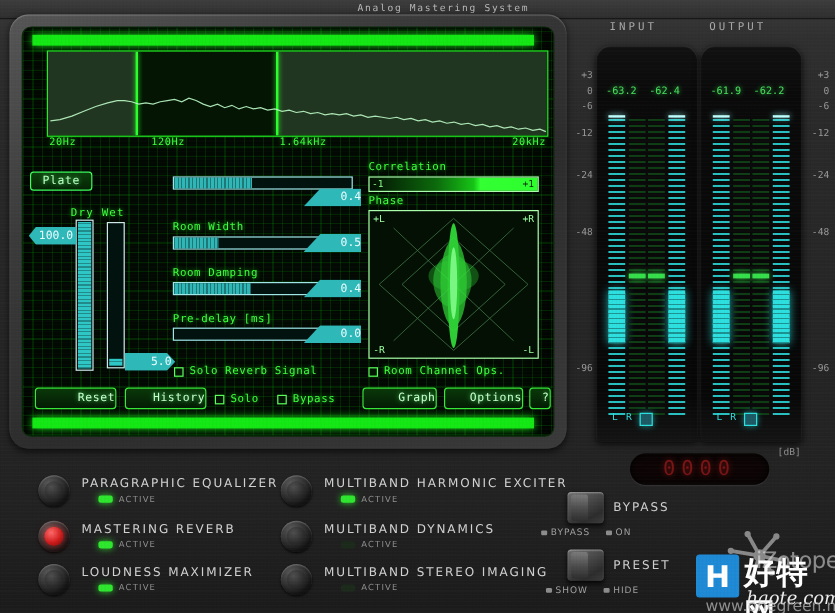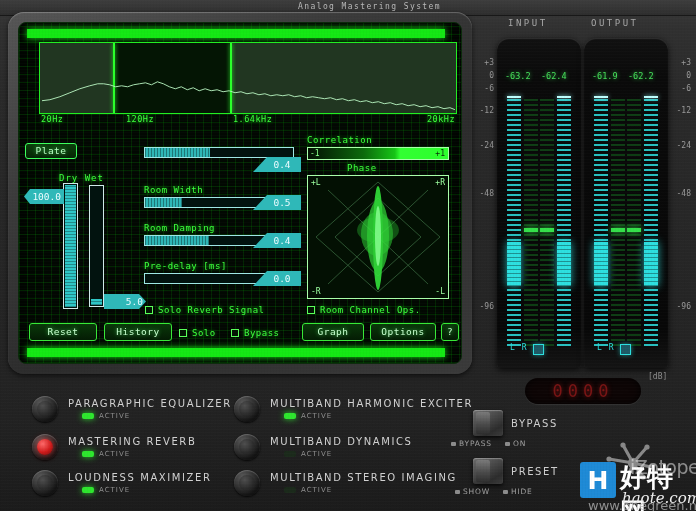--- a/index.html
+++ b/index.html
@@ -123,54 +123,54 @@
 
   
   .sl-group { position:absolute; left:125px; width:150px; }
   .sl-label { font-size:9px; color:#3dff3d; letter-spacing:.5px; margin-bottom:2px;
               text-shadow:0 0 4px rgba(40,255,40,.7); }
   .sl-track { position:relative; height:11px; border:1px solid #9fe6e6; background:#02120f; }
   .sl-fill { position:absolute; left:0; top:0; bottom:0; background:#2fb6b6;
              background-image:repeating-linear-gradient(90deg, rgba(0,0,0,.35) 0 1px, transparent 1px 3px); }
   .sl-val {
     position:absolute; right:-7px; top:10px; height:15px; background:#2fb8b8; color:#eafcff;
-    font-size:9.5px; line-height:15px; width:48px; text-align:center;
+    font-size:9.5px; line-height:15px; width:48px; text-align:right;
     clip-path: polygon(14px 0, 100% 0, 100% 100%, 0 100%);
     padding-left:10px;
   }
 
   
   .ck { position:absolute; display:flex; align-items:center; gap:5px; font-size:9px;
         color:#3dff3d; letter-spacing:.5px; text-shadow:0 0 4px rgba(40,255,40,.7); }
   .ck-box { width:8px; height:8px; border:1px solid #5aff5a; background:#041504; display:inline-block; }
 
   
   #corr-label { position:absolute; left:288px; top:112px; font-size:9px; color:#3dff3d; letter-spacing:.5px;
                 text-shadow:0 0 4px rgba(40,255,40,.7); }
   #corr-bar {
     position:absolute; left:288px; top:124px; width:142px; height:13px;
     border:1px solid #aaffaa;
     background: linear-gradient(90deg,#031003 0%, #0c6b0c 40%, #16c416 62%, #33ff33 66%, #2dff2d 98%);
   }
   #corr-min { position:absolute; left:2px; top:1px; font-size:8px; color:#8bff8b; }
   #corr-max { position:absolute; right:3px; top:1px; font-size:8px; color:#0a2a0a; }
   #phase-label { position:absolute; left:288px; top:140px; font-size:9px; color:#3dff3d; letter-spacing:.5px;
-                 text-shadow:0 0 4px rgba(40,255,40,.7);margin-left:40px; }
+                 text-shadow:0 0 4px rgba(40,255,40,.7); }
   #phase-box {
     position:absolute; left:288px; top:152px; width:142px; height:124px;
     border:1px solid #aaffaa; background:#031003; overflow:hidden;
   }
   .ph-corner { position:absolute; font-size:8px; color:#9dffa0; }
 
   
   .lcdbtn {
     position:absolute; height:18px;
     border:1px solid #38e838; border-radius:3px;
     background:linear-gradient(180deg,#0a380a,#041c04);
-    color:#c8ffcf; font-size:9.5px; line-height:16px; text-align:center;
+    color:#c8ffcf; font-size:9.5px; line-height:16px; text-align:right;
     letter-spacing:.5px; text-shadow:0 0 4px rgba(90,255,120,.8);
   }
 
   
   .meter-panel {
     position:absolute; top:38px; width:84px; height:330px;
     border-radius: 12px 12px 4px 4px;
     background:linear-gradient(180deg,#111,#0a0a0a 12%, #070707 88%, #141414);
     box-shadow: inset 0 1px 1px rgba(255,255,255,.13), 0 2px 6px rgba(0,0,0,.8);
     overflow:hidden;

